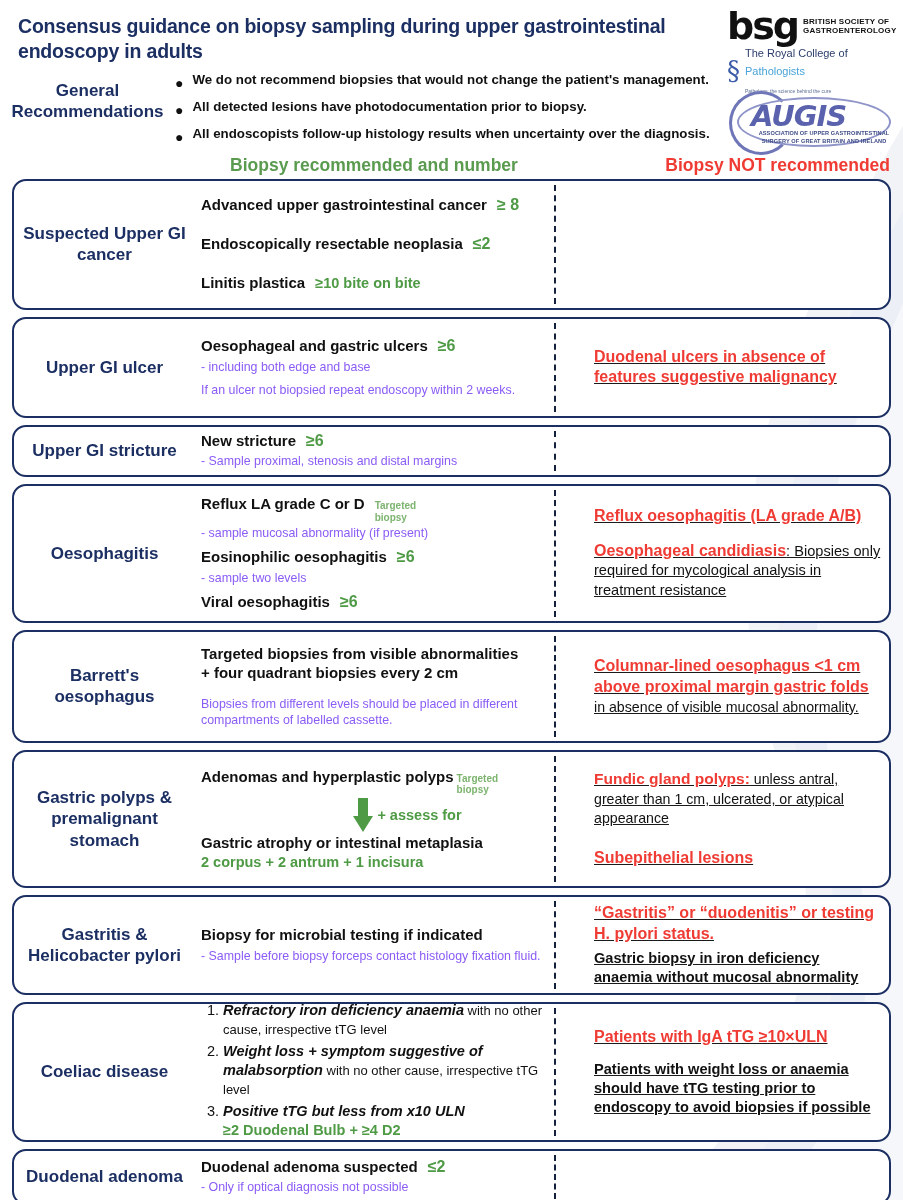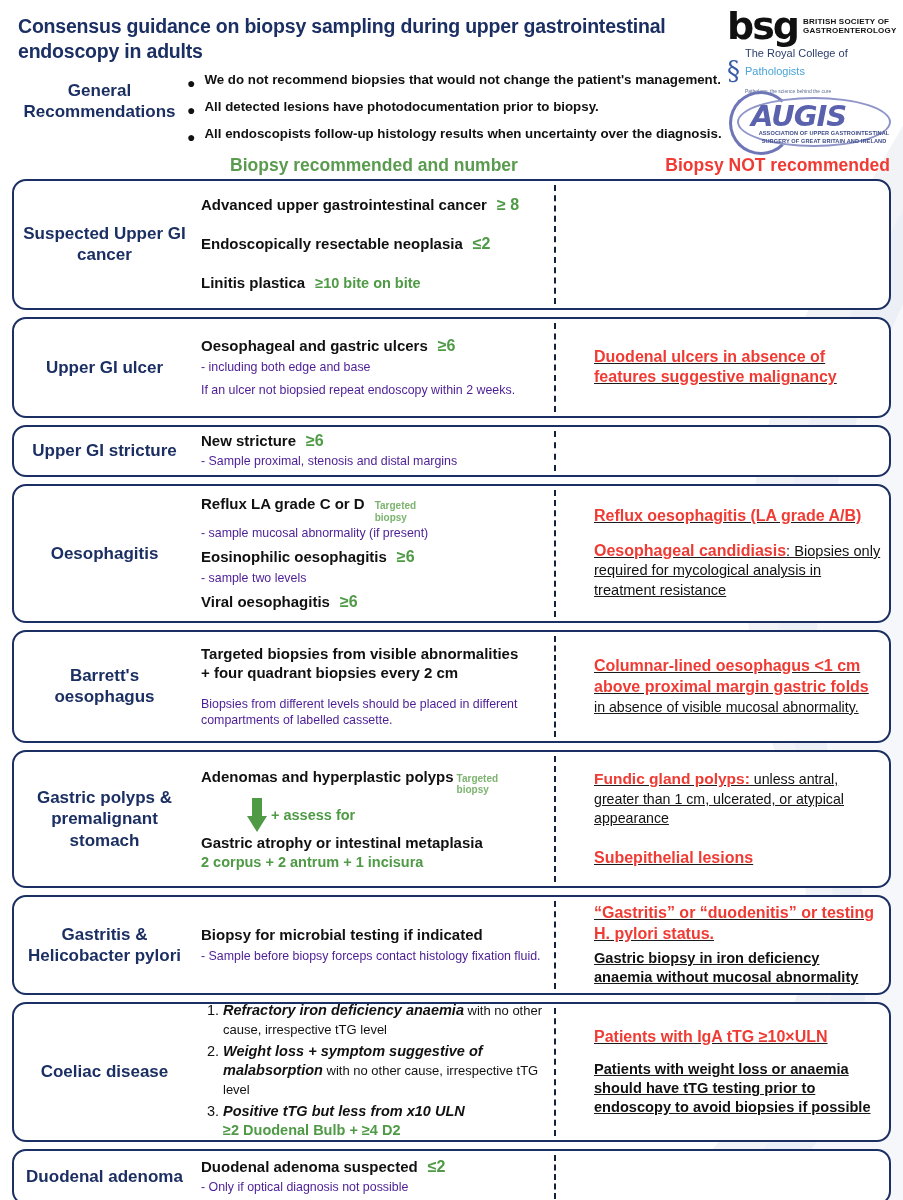--- a/index.html
+++ b/index.html
@@ -16,21 +16,21 @@
   .watermark svg{position:absolute;right:-40px;top:0;}
 
   .page{position:relative;z-index:2;width:903px;height:1200px;}
 
   
   .header{position:relative;padding:8px 0 0 0;}
   .title{
     color:#1c2f63;font-size:19.5px;font-weight:bold;line-height:1.28;
     width:700px;margin:6px 0 0 18px;letter-spacing:-.2px;
   }
-  .genrec-row{display:flex;align-items:flex-start;margin-top:8px;padding-left:12px;}
+  .genrec-row{display:flex;align-items:flex-start;margin-top:8px;}
   .genrec-label{
     width:175px;flex:0 0 175px;text-align:center;
     color:#1c2f63;font-size:17px;font-weight:bold;line-height:1.25;
     padding-top:8px;
   }
   .genrec-list{flex:1;padding-right:160px;}
   .genrec-item{display:flex;align-items:flex-start;margin-bottom:9px;}
   .genrec-bullet{
     color:#111;font-size:14px;line-height:1;margin:4px 9px 0 0;flex:0 0 auto;
   }
@@ -105,42 +105,42 @@
     display:flex;flex-direction:column;justify-content:center;
   }
   .right{
     flex:1;
     padding:9px 8px 9px 14px;
     display:flex;flex-direction:column;justify-content:center;text-decoration:underline;
   }
 
   
   .b-main{font-size:15px;font-weight:bold;color:#111;line-height:1.25;}
-  .b-sub{font-size:12.4px;color:#4c1d95;line-height:1.3;font-weight:normal;}
+  .b-sub{font-size:12.4px;color:#8b5cf6;line-height:1.3;font-weight:normal;}
   .g-num{color:#4e9a45;font-weight:bold;font-size:16px;}
   .g-small{color:#7cb46f;font-weight:bold;font-size:10px;line-height:1.15;}
   .g-line{color:#4e9a45;font-weight:bold;font-size:14.5px;}
   .r-main{color:#ef3b33;font-weight:bold;font-size:16px;line-height:1.3;}
   .r-inline{color:#ef3b33;font-weight:bold;}
   .k-main{color:#111;font-weight:bold;font-size:14.6px;line-height:1.3;}
   .k-norm{color:#111;font-weight:normal;font-size:14.6px;line-height:1.35;}
 
   .flexline{display:flex;align-items:baseline;gap:10px;}
   .spacer-s{height:7px;}
   .spacer-m{height:13px;}
   .spacer-l{height:20px;}
 
   
   ol.coeliac{margin:0;padding-left:22px;}
   ol.coeliac li{font-size:14.5px;line-height:1.3;margin-bottom:3px;color:#111;}
   ol.coeliac li .bi{font-weight:bold;font-style:italic;}
   ol.coeliac li .nm{font-weight:normal;font-style:normal;font-size:13px;}
 
   
-  .arrow-row{display:flex;align-items:center;gap:4px;margin:2px 0 2px 46px;}
+  .arrow-row{display:flex;align-items:center;gap:4px;margin:2px 0 2px 46px;justify-content:center;}
   .arrow{width:20px;height:34px;position:relative;flex:0 0 20px;}
   .arrow .stem{position:absolute;left:5px;top:0;width:10px;height:20px;background:#4e9a45;}
   .arrow .head{
     position:absolute;left:0;top:18px;width:0;height:0;
     border-left:10px solid transparent;border-right:10px solid transparent;
     border-top:16px solid #4e9a45;
   }
 </style>
 </head>
 <body>

